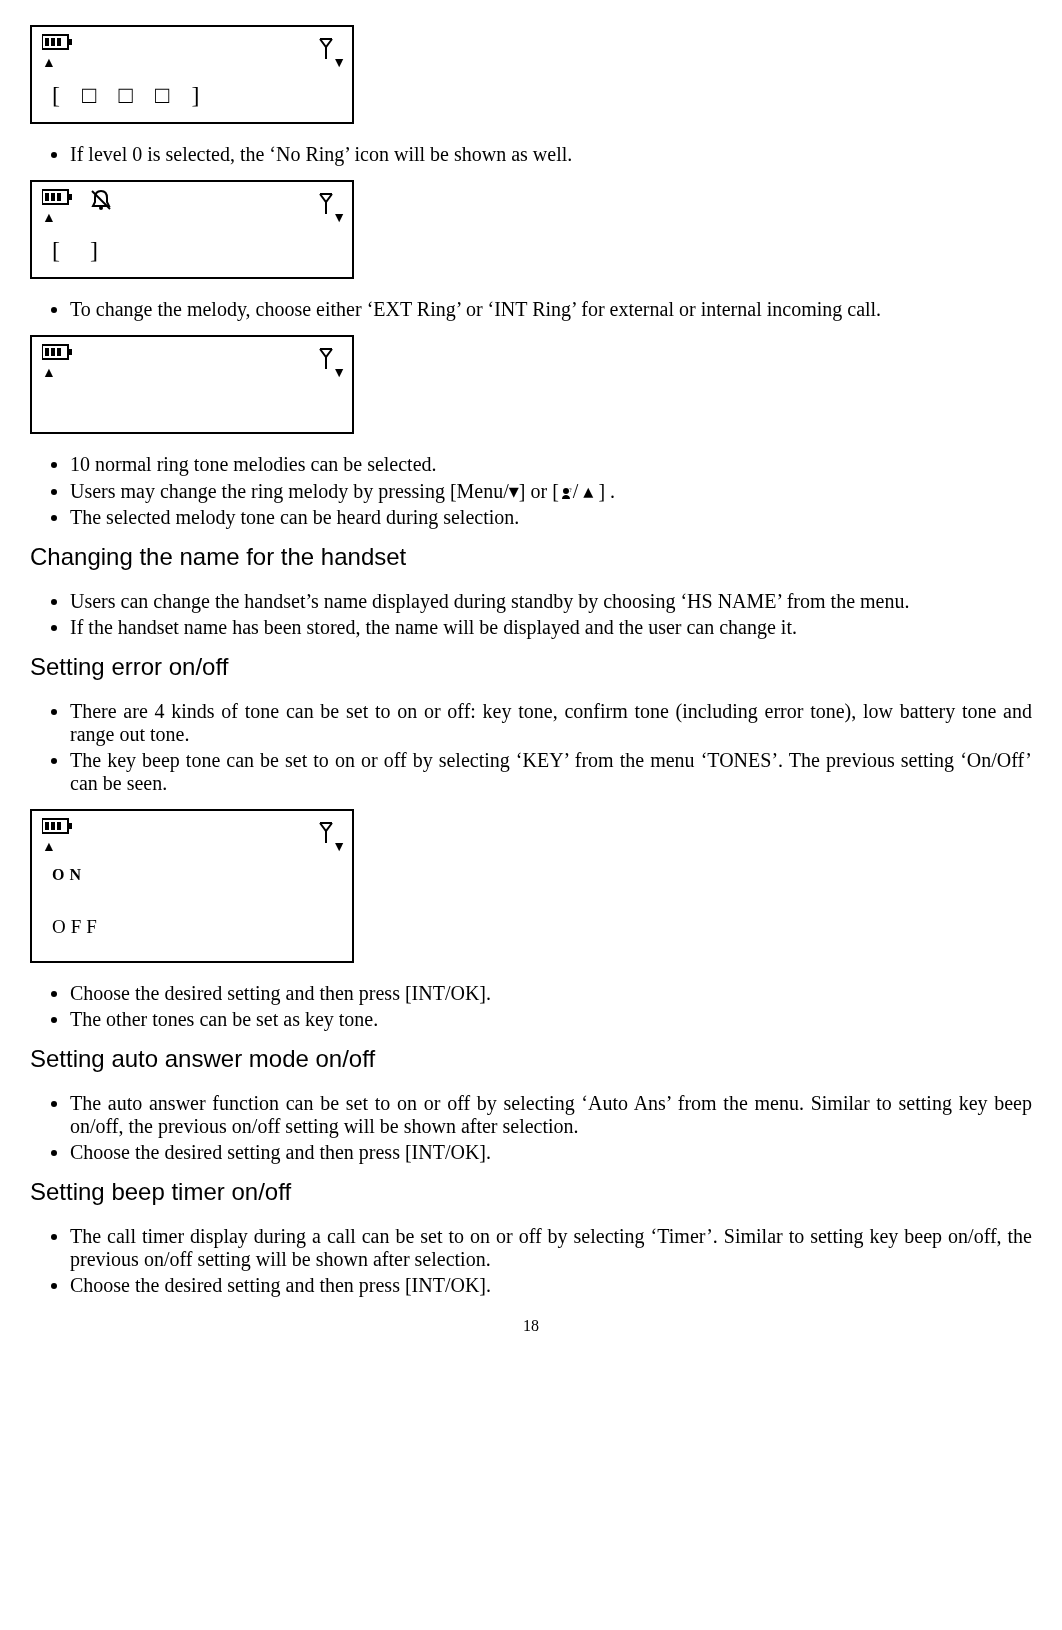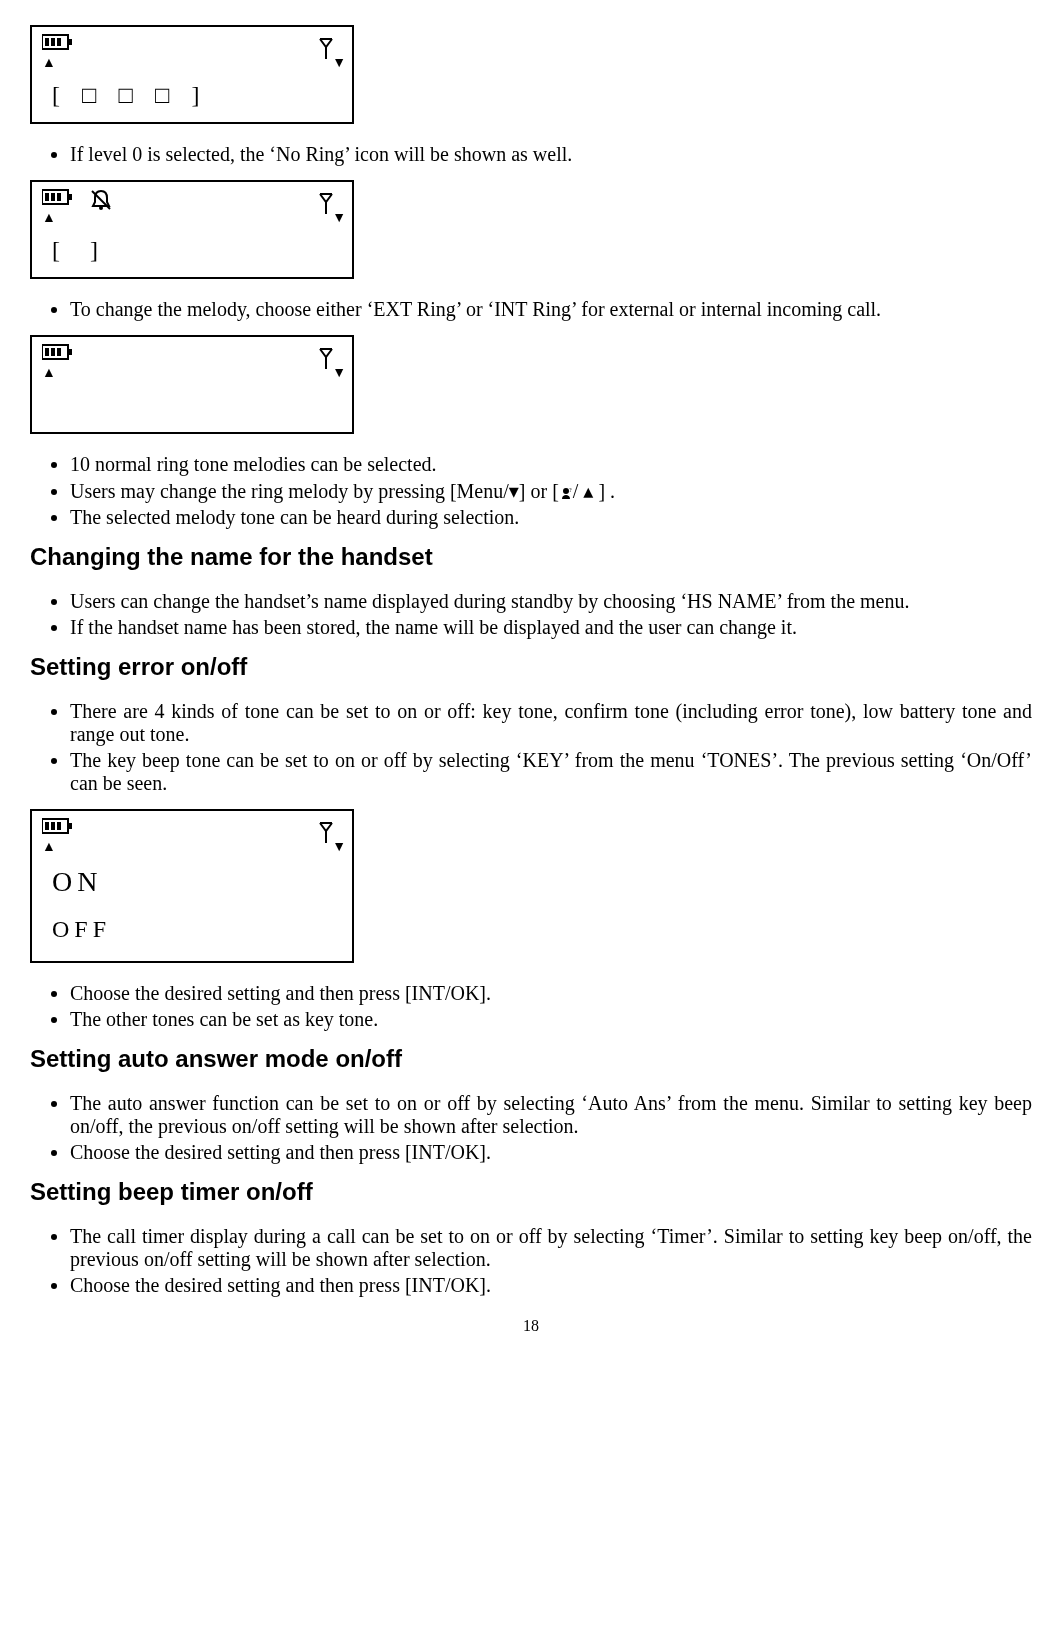--- a/index.html
+++ b/index.html
@@ -14,35 +14,35 @@
     border: 2px solid #000;
     width: 320px;
     height: 95px;
     margin: 5px 0 10px 0;
     position: relative;
     font-family: "Times New Roman", serif;
   }
   .lcd-tall { height: 150px; }
   .lcd-top { position: absolute; top: 6px; left: 10px; right: 10px; height: 28px; }
   .lcd-mid { position: absolute; top: 55px; left: 20px; right: 10px; font-size: 24px; letter-spacing: 5px; }
-  .lcd-line1 { position: absolute; top: 55px; left: 20px; font-size: 28px; letter-spacing: 5px; }
-  .lcd-line2 { position: absolute; top: 105px; left: 20px; font-size: 24px; letter-spacing: 5px; }
+  .lcd-line1 { position: absolute; top: 55px; left: 20px; font-size: 16px; letter-spacing: 5px; font-weight: bold; }
+  .lcd-line2 { position: absolute; top: 105px; left: 20px; font-size: 19px; letter-spacing: 5px; }
   .battery-icon { display:inline-block; vertical-align: top; }
   .battery-icon svg { width: 32px; height: 18px; }
   .arrow-up { position: absolute; left: 10px; top: 28px; font-size: 14px; }
   .arrow-down { position: absolute; right: 6px; top: 28px; font-size: 14px; }
   .antenna { position: absolute; right: 8px; top: 4px; }
   .antenna svg { width: 16px; height: 22px; }
   .noring { display:inline-block; margin-left: 10px; vertical-align: top; }
   .noring svg { width: 24px; height: 24px; }
   ul.bullets { list-style: disc; padding-left: 40px; margin: 19px 0 14px 0; }
   ul.bullets li { margin: 3px 0; text-align: justify; }
   h2.section {
     font-family: Arial, Helvetica, sans-serif;
-    font-weight: bold;
+    font-weight: normal;
     font-size: 24px;
     margin: 14px 0 6px 0;
   }
   .pagenum { text-align: center; font-size: 16px; margin-top: 20px; }
   .key-icon svg { width: 14px; height: 14px; vertical-align: -2px; }
 </style>
 </head>
 <body>
 
 <div class="lcd">

